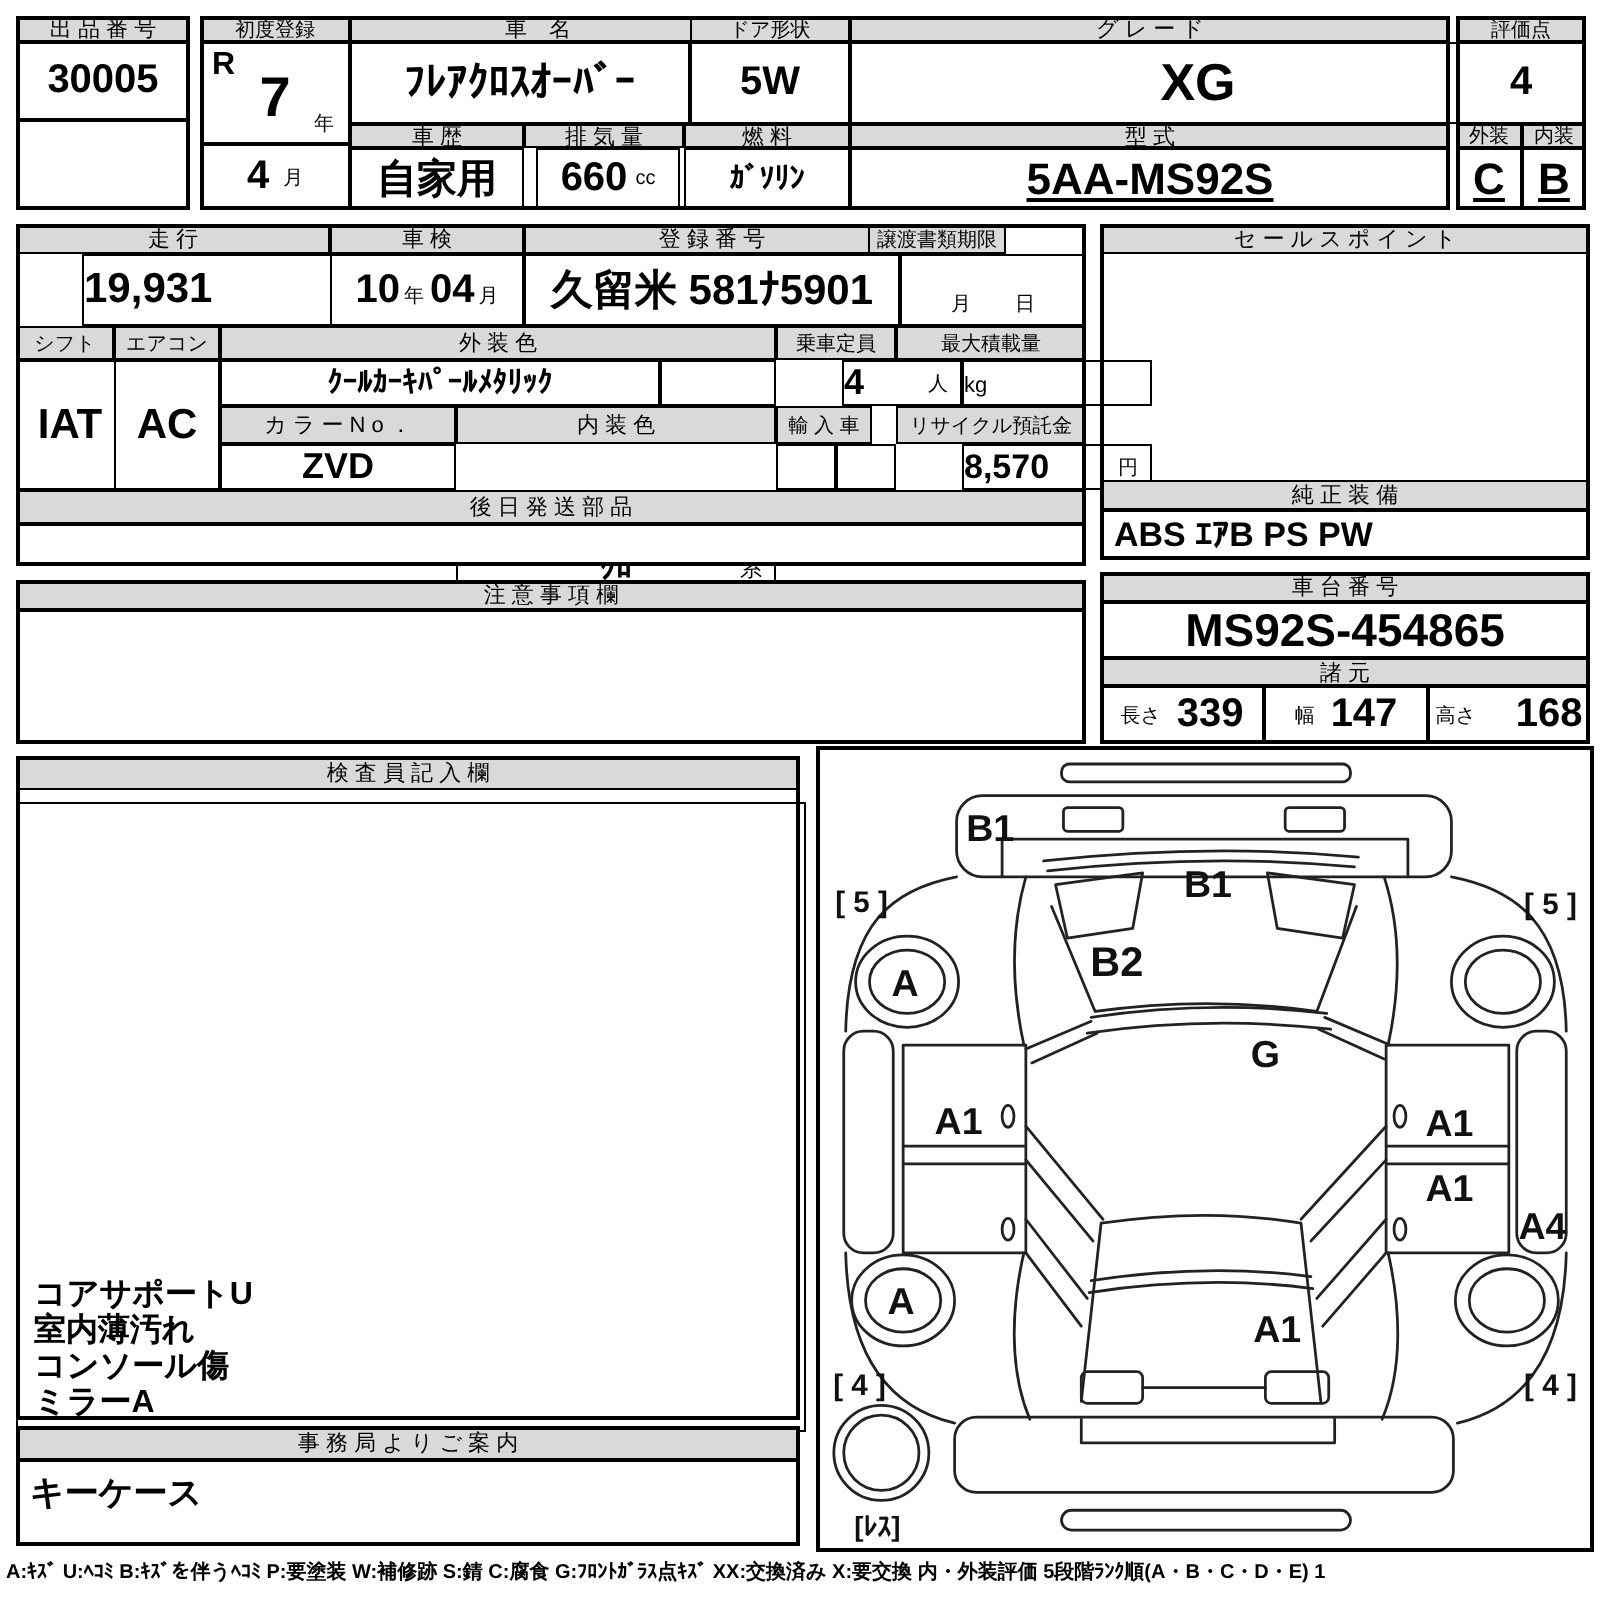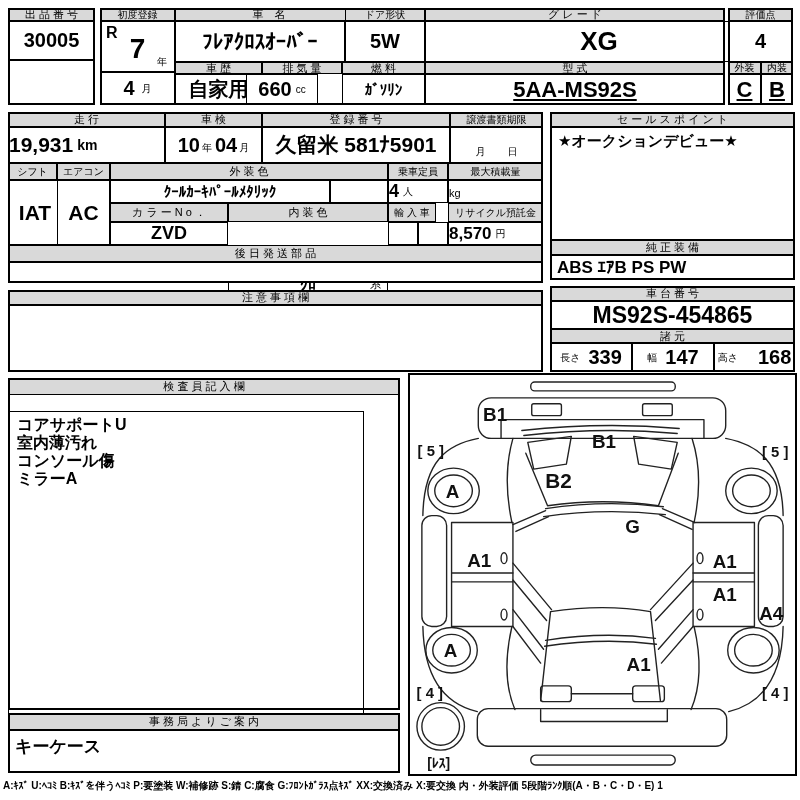--- a/index.html
+++ b/index.html
@@ -15,21 +15,21 @@
   .b23{font-weight:bold;font-size:23px;}
   .b22{font-weight:bold;font-size:22px;text-decoration:underline;}
   .b21{font-weight:bold;font-size:21px;}
   .b20{font-weight:bold;font-size:20px;}
   .b18{font-weight:bold;font-size:18px;}
   .b17{font-weight:bold;font-size:17px;}
   .b16{font-weight:bold;font-size:16px;}
   .b15{font-weight:bold;font-size:15px;}
   .unit{font-weight:bold;font-size:12px;margin-left:4px;}
   .unit-s{font-weight:normal;font-size:10px;margin-left:4px;}
-  .right{justify-content:flex-start;padding-right:6px;}
+  .right{justify-content:space-between;padding-right:6px;margin-left:33px;}
   .left{justify-content:flex-start;padding-left:6px;}
   .top-left{align-items:flex-start;justify-content:flex-start;padding:4px 7px;}
   .bot{align-items:flex-end;padding-bottom:3px;}
   .rel{position:relative;}
   .abs{position:absolute;}
   .footer{position:absolute;left:3px;top:779px;width:794px;font-size:10px;
           font-weight:bold;white-space:nowrap;letter-spacing:0;}
   .lines{display:block;padding:4px 8px;font-weight:bold;font-size:16px;line-height:18px;
          text-align:left;}
   .lines div{white-space:nowrap;}
@@ -58,21 +58,21 @@
   <div class="cell hd" style="left:175px;top:8px;width:188px;height:13px">車　名</div>
   <div class="cell b21" style="left:175px;top:21px;width:170px;height:41px">ﾌﾚｱｸﾛｽｵｰﾊﾞｰ</div>
   <div class="cell hd hd-s" style="left:345px;top:8px;width:80px;height:13px">ドア形状</div>
   <div class="cell b20" style="left:345px;top:21px;width:80px;height:41px">5W</div>
   <div class="cell hd" style="left:425px;top:8px;width:300px;height:13px">グ レ ー ド</div>
   <div class="cell b26" style="left:425px;top:21px;width:348px;height:41px">XG</div>
 
   <div class="cell hd" style="left:175px;top:62px;width:87px;height:12px">車 歴</div>
   <div class="cell b20" style="left:175px;top:74px;width:87px;height:31px">自家用</div>
   <div class="cell hd" style="left:262px;top:62px;width:80px;height:12px">排 気 量</div>
-  <div class="cell" style="left:246px;top:74px;width:72px;height:31px">
+  <div class="cell" style="left:268px;top:74px;width:72px;height:31px">
     <span class="b20">660</span>
     <span class="unit-s">cc</span>
   </div>
   <div class="cell hd" style="left:342px;top:62px;width:83px;height:12px">燃 料</div>
   <div class="cell b15" style="left:342px;top:74px;width:83px;height:31px">ｶﾞｿﾘﾝ</div>
   <div class="cell hd" style="left:425px;top:62px;width:300px;height:12px">型 式</div>
   <div class="cell b22" style="left:425px;top:74px;width:300px;height:31px">5AA-MS92S</div>
 
   <div class="cell hd hd-s" style="left:728px;top:8px;width:65px;height:13px">評価点</div>
   <div class="cell b30" style="left:728px;top:21px;width:65px;height:41px">4</div>
@@ -88,21 +88,21 @@
   </div>
   <div class="cell hd" style="left:165px;top:112px;width:97px;height:15px">車 検</div>
   <div class="cell" style="left:165px;top:127px;width:97px;height:36px">
     <span class="b20">10</span>
     <span style="font-size:10px;margin:6px 3px 0 2px">年</span>
     <span class="b20">04</span>
     <span style="font-size:10px;margin:6px 0 0 2px">月</span>
   </div>
   <div class="cell hd" style="left:262px;top:112px;width:188px;height:15px">登 録 番 号</div>
   <div class="cell b21" style="left:262px;top:127px;width:188px;height:36px">久留米 581ﾅ5901</div>
-  <div class="cell hd hd-s" style="left:450px;top:112px;width:93px;height:15px">譲渡書類期限</div>
+  <div class="cell hd hd-s" style="left:434px;top:112px;width:69px;height:15px">譲渡書類期限</div>
   <div class="cell bot" style="left:450px;top:127px;width:93px;height:36px;gap:22px;font-size:10px">
     <span>月</span>
     <span>日</span>
   </div>
 
   <div class="cell hd hd-s" style="left:8px;top:163px;width:49px;height:17px">シフト</div>
   <div class="cell hd hd-s" style="left:57px;top:163px;width:53px;height:17px">エアコン</div>
   <div class="cell hd" style="left:110px;top:163px;width:278px;height:17px">外 装 色</div>
   <div class="cell hd hd-s" style="left:388px;top:163px;width:60px;height:17px">乗車定員</div>
   <div class="cell hd hd-s" style="left:448px;top:163px;width:95px;height:17px">最大積載量</div>
@@ -133,21 +133,20 @@
   <div class="cell" style="left:418px;top:222px;width:30px;height:23px"></div>
   <div class="cell right" style="left:448px;top:222px;width:95px;height:23px">
     <span class="b17">8,570</span>
     <span class="unit-s">円</span>
   </div>
 
   <div class="cell hd" style="left:8px;top:245px;width:535px;height:17px">後 日 発 送 部 品</div>
   <div class="cell" style="left:8px;top:262px;width:535px;height:21px"></div>
 
   <div class="cell hd" style="left:550px;top:112px;width:245px;height:15px">セ ー ル ス ポ イ ン ト</div>
-  <div class="cell top-left b15" style="left:550px;top:127px;width:245px;height:113px">★オークションデビュー★</div>
   <div class="cell hd" style="left:550px;top:240px;width:245px;height:15px">純 正 装 備</div>
   <div class="cell left b17" style="left:550px;top:255px;width:245px;height:25px">ABS ｴｱB PS PW</div>
 
   <div class="cell hd" style="left:8px;top:290px;width:535px;height:15px">注 意 事 項 欄</div>
   <div class="cell" style="left:8px;top:305px;width:535px;height:67px"></div>
 
   <div class="cell hd" style="left:550px;top:286px;width:245px;height:15px">車 台 番 号</div>
   <div class="cell b23" style="left:550px;top:301px;width:245px;height:28px">MS92S-454865</div>
   <div class="cell hd" style="left:550px;top:329px;width:245px;height:14px">諸 元</div>
   <div class="cell" style="left:550px;top:343px;width:82px;height:29px;gap:8px">
@@ -157,21 +156,21 @@
   <div class="cell" style="left:632px;top:343px;width:82px;height:29px;gap:8px">
     <span style="font-size:10px">幅</span>
     <span class="b20">147</span>
   </div>
   <div class="cell" style="left:714px;top:343px;width:81px;height:29px;gap:20px">
     <span style="font-size:10px">高さ</span>
     <span class="b20">168</span>
   </div>
 
   <div class="cell hd" style="left:8px;top:378px;width:392px;height:17px">検 査 員 記 入 欄</div>
-  <div class="cell" style="left:8px;top:411px;width:356px;height:315px;align-items:flex-start;justify-content:flex-start">
+  <div class="cell" style="left:8px;top:401px;width:395px;height:315px;align-items:flex-end;justify-content:flex-start">
     <div class="lines">
       <div>コアサポートU</div>
       <div>室内薄汚れ</div>
       <div>コンソール傷</div>
       <div>ミラーA</div>
     </div>
   </div>
 
   <div class="cell hd" style="left:8px;top:713px;width:392px;height:17px">事 務 局 よ り ご 案 内</div>
   <div class="cell left b17" style="left:8px;top:730px;width:392px;height:42px;align-items:flex-start;padding-top:4px">キーケース</div>

